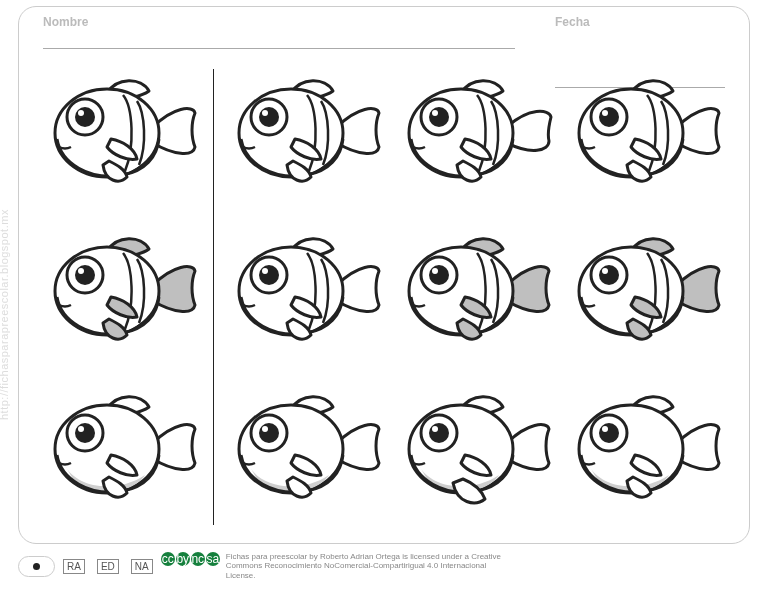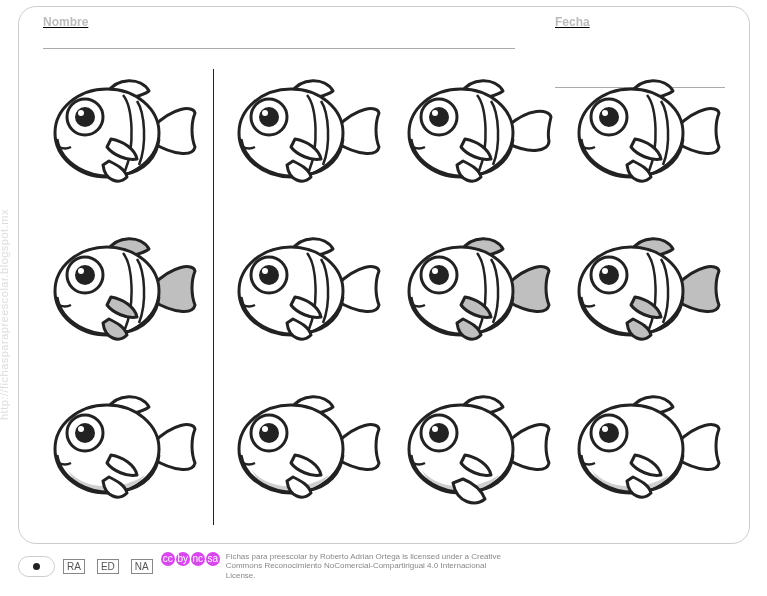--- a/index.html
+++ b/index.html
@@ -16,21 +16,20 @@
     left: 18px;
     top: 6px;
     width: 732px;
     height: 538px;
     border: 1.5px solid #ccc;
     border-radius: 18px;
   }
   .header {
     display: flex;
     padding: 8px 24px 0 24px;
-    text-decoration: underline;
   }
   .field {
     display: flex;
     flex-direction: column;
   }
   .field-name { flex: 1; margin-right: 40px; }
   .field-date { width: 170px; gap: 39px; }
   .field-label {
     font-size: 12px;
     font-weight: bold;
@@ -123,23 +122,23 @@
     padding: 1px 3px;
     color: #555;
     background: #fff;
   }
   .cc-row { display:flex; align-items:flex-start; gap:6px; }
   .cc {
     display: flex;
     gap: 1px;
   }
   .cc span {
-    background: #d946ef;
+    background: #15803d;
     color: #fff;
-    font-size: 10px;
+    font-size: 12px;
     width: 14px;
     height: 14px;
     border-radius: 50%;
     display: flex;
     align-items: center;
     justify-content: center;
   }
   .license {
     font-size: 8px;
     color: #888;

